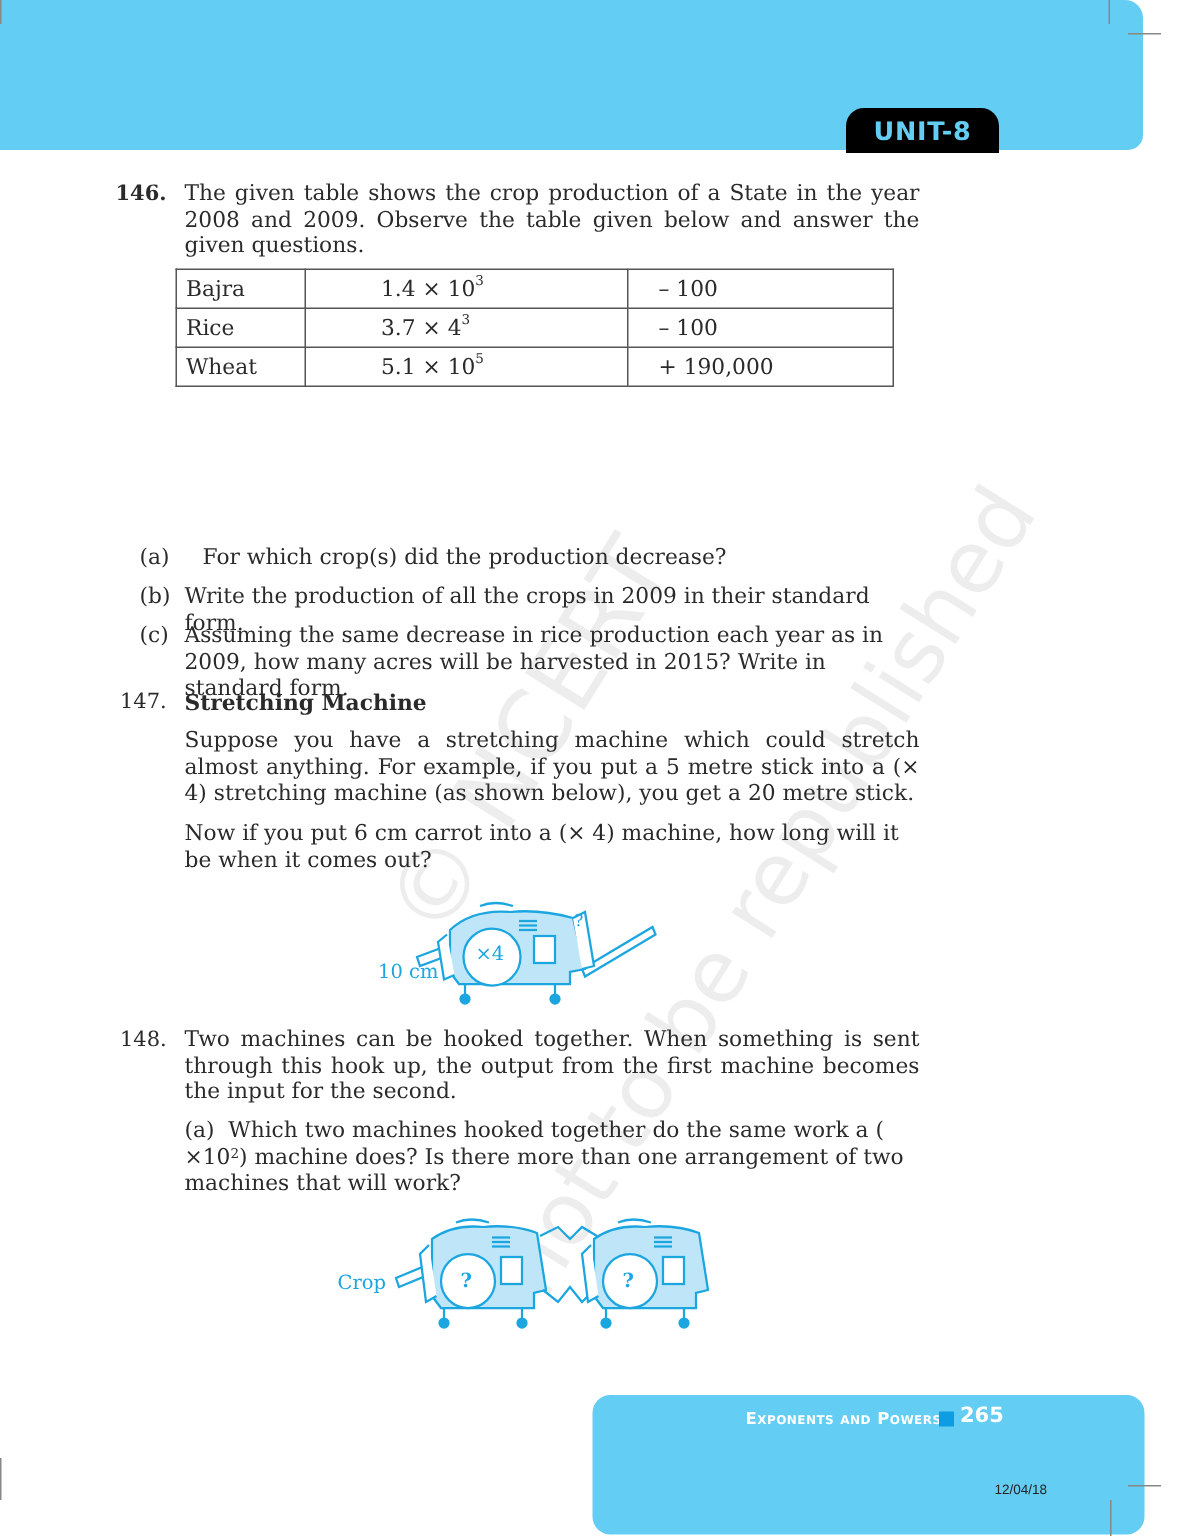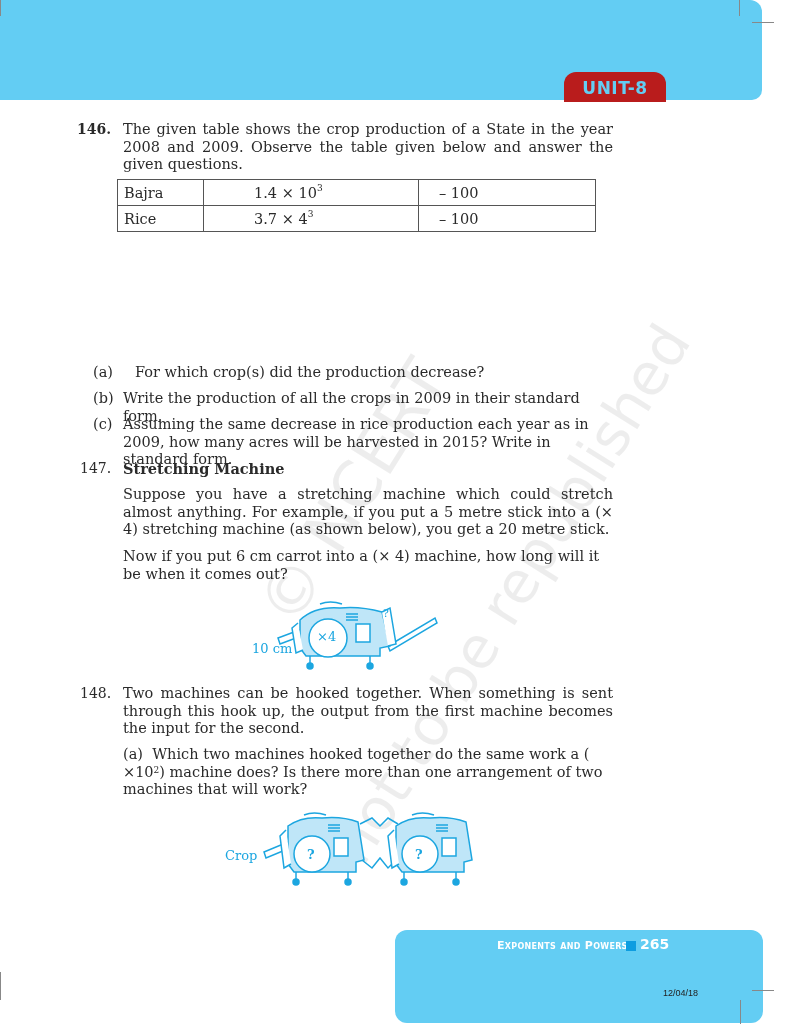--- a/index.html
+++ b/index.html
@@ -1,20 +1,20 @@
 <!DOCTYPE html>
 <html><head>
 <meta charset="utf-8">
 <style>
   html, body { margin:0; padding:0; }
   body { width:786px; height:1024px; position:relative; background:#ffffff; overflow:hidden;
          font-family:"DejaVu Serif","Liberation Serif",serif; color:#2a2a2a; }
   .header-band { position:absolute; left:0; top:0; width:762px; height:100px; background:#63cdf3;
                  border-bottom-right-radius:10px; border-top-right-radius:12px; }
-  .unit-tab { position:absolute; left:564px; top:72px; width:102px; height:30px; background:#b91c1c;
+  .unit-tab { position:absolute; left:564px; top:72px; width:102px; height:30px; background:#000000;
               border-top-left-radius:12px; border-top-right-radius:12px; text-align:center; }
   .unit-tab span { font-family:"DejaVu Sans","Liberation Sans",sans-serif; font-weight:bold; color:#63cdf3;
                    font-size:17px; line-height:32px; letter-spacing:0.5px; }
   .crop-mark { position:absolute; background:#888; }
   .text { position:absolute; font-size:14.5px; line-height:17.5px; }
   .qnum { position:absolute; font-size:14px; line-height:17.5px; }
   .qnum.bold { font-weight:bold; }
   .justify { text-align:justify; text-align-last:left; }
   table.crop-table { position:absolute; left:117px; top:179px; border-collapse:collapse; font-size:14.5px; }
   table.crop-table td, table.crop-table th { border:1.5px solid #555; padding:0 6px; height:25px; text-align:left; vertical-align:middle; }
@@ -58,20 +58,25 @@
   <tbody>
   <tr>
     <td class="col1">Bajra</td>
     <td class="col2"><span>1.4 × 10</span><sup>3</sup></td>
     <td class="col3">– 100</td>
   </tr>
   <tr>
     <td class="col1">Rice</td>
     <td class="col2"><span>3.7 × 4</span><sup>3</sup></td>
     <td class="col3">– 100</td>
+  </tr>
+  <tr>
+    <td class="col1">Wheat</td>
+    <td class="col2"><span>5.1 × 10</span><sup>5</sup></td>
+    <td class="col3">+ 190,000</td>
   </tr>
 </tbody>
   </table>
 
 <div class="sub-label" style="left:93px;top:364px;">(a)</div>
 <div class="text" style="left:123px;top:364px;width:492px;margin-left:12px;">For which crop(s) did the production decrease?</div>
 <div class="sub-label" style="left:93px;top:390px;">(b)</div>
 <div class="text" style="left:123px;top:390px;width:500px;">Write the production of all the crops in 2009 in their standard form.</div>
 <div class="sub-label" style="left:93px;top:416px;">(c)</div>
 <div class="text" style="left:123px;top:416px;width:495px;">Assuming the same decrease in rice production each year as in 2009, how many acres will be harvested in 2015? Write in standard form.</div>

